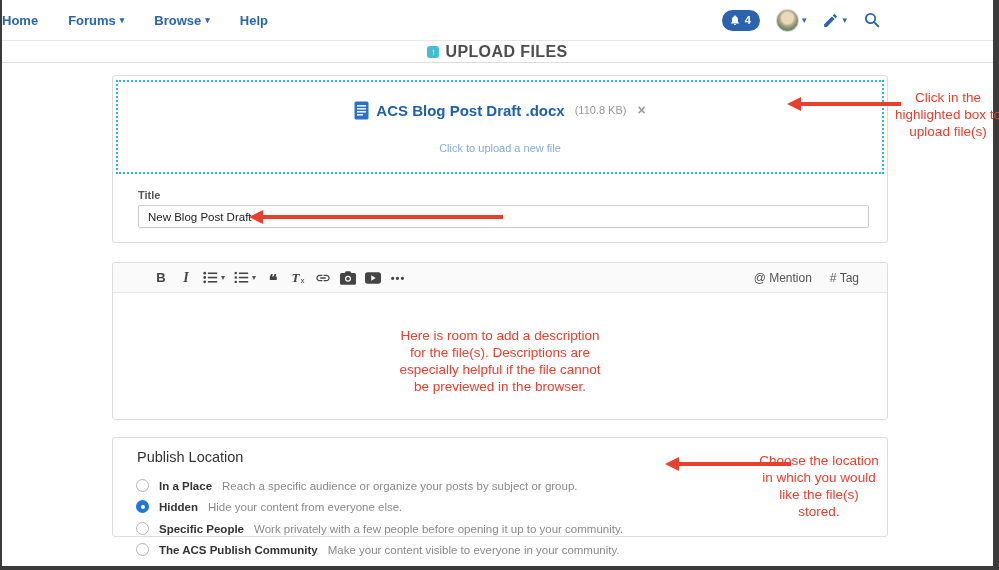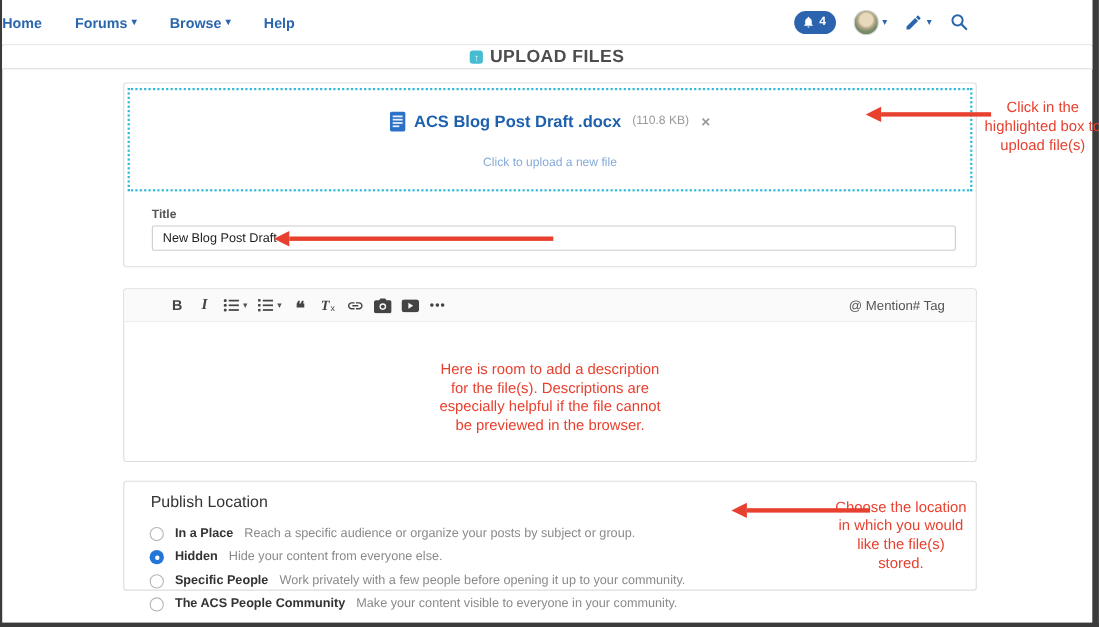--- a/index.html
+++ b/index.html
@@ -73,30 +73,30 @@
     min-width: 20px; height: 22px; border: none; background: transparent; color: #444;
     display: flex; align-items: center; justify-content: center; cursor: pointer; padding: 0 2px; gap: 2px;
   }
   .tbtn .b { font-weight: bold; font-size: 13px; }
   .tbtn .i { font-style: italic; font-family: "Liberation Serif", serif; font-size: 14px; font-weight: bold; }
   .tbtn .q { font-family: "Liberation Serif", serif; font-size: 16px; font-weight: bold; line-height: 8px; margin-top: 7px; }
   .tbtn .tx-t { font-style: italic; font-family: "Liberation Serif", serif; font-size: 13px; font-weight: bold; }
   .tbtn .tx-x { font-size: 8px; margin-top: 6px; margin-left: -1px; }
   .tbtn .more { font-size: 11px; letter-spacing: 1px; font-weight: bold; }
   .tb-caret { font-size: 8px; color: #555; margin-left: 1px; }
-  .toolbar-right { margin-left: auto; display: flex; }
+  .toolbar-right { margin-left: auto; display: flex; gap: 18px; }
   .toolbar-right span { font-size: 12px; color: #555; cursor: pointer; }
   .editor-body { position: relative; height: 127px; cursor: text; }
   .editor-note {
     position: absolute; left: 0; right: 0; top: 34px; text-align: center;
     color: #e8402f; font-size: 13.5px; line-height: 19px; white-space: pre-line;
   }
   
   .publish-heading { position: absolute; left: 24px; top: 11px; font-size: 14.5px; color: #333; }
-  .radio-row { position: absolute; left: 23px; display: flex; align-items: flex-start; gap: 10px; cursor: pointer; }
+  .radio-row { position: absolute; left: 23px; display: flex; align-items: center; gap: 10px; cursor: pointer; }
   .radio {
     width: 13px; height: 13px; border-radius: 50%; border: 1px solid #b5b5b5; background: #fff; flex: 0 0 auto;
     position: relative;
   }
   .radio.selected { border: none; background: #2276d9; }
   .radio.selected::after {
     content: ""; position: absolute; left: 4.5px; top: 4.5px; width: 4px; height: 4px; border-radius: 50%; background: #fff;
   }
   .radio-label { font-size: 11.5px; font-weight: bold; color: #333; }
   .radio-desc { font-size: 11.5px; color: #8a8a8a; }
@@ -264,21 +264,21 @@
       <span class="radio-label">Hidden</span>
       <span class="radio-desc">Hide your content from everyone else.</span>
     </div>
     <div class="radio-row" style="top:84px">
       <span class="radio"></span>
       <span class="radio-label">Specific People</span>
       <span class="radio-desc">Work privately with a few people before opening it up to your community.</span>
     </div>
     <div class="radio-row" style="top:105px">
       <span class="radio"></span>
-      <span class="radio-label">The ACS People Community</span>
+      <span class="radio-label">The ACS Publish Community</span>
       <span class="radio-desc">Make your content visible to everyone in your community.</span>
     </div>
   </div>
 
   <div class="arrow-left" style="left:785px; top:97px;">
     <span class="head"></span>
       <span class="shaft" style="width:100px"></span>
   </div>
   <div class="annot center" style="left:893px; top:89px; width:106px;">Click in the
 highlighted box to

